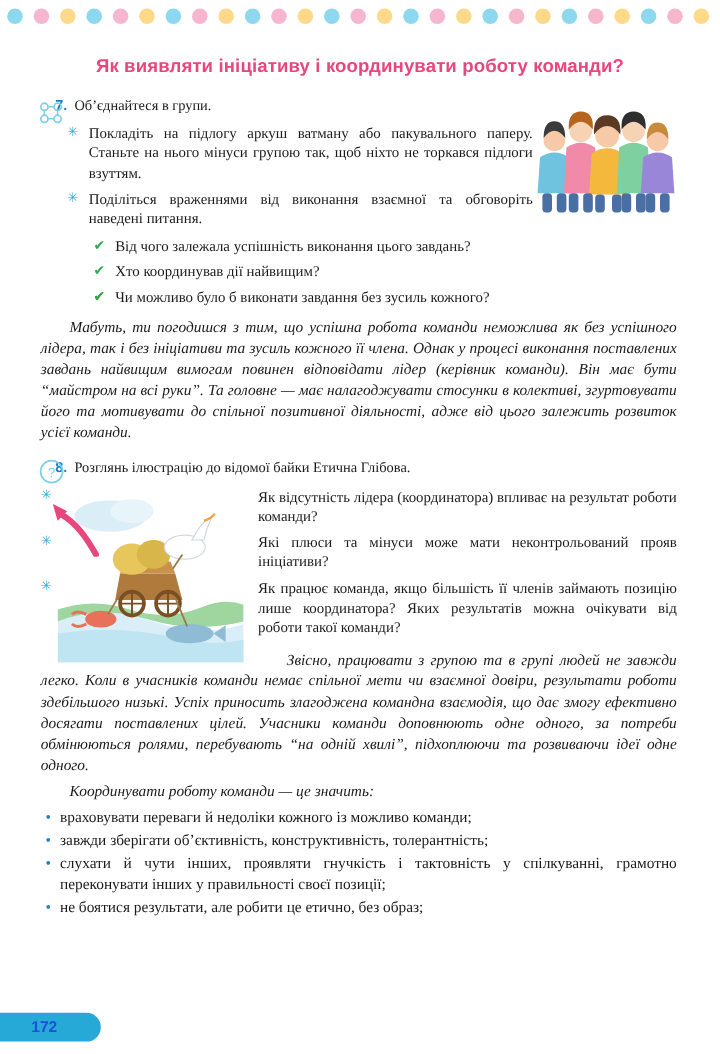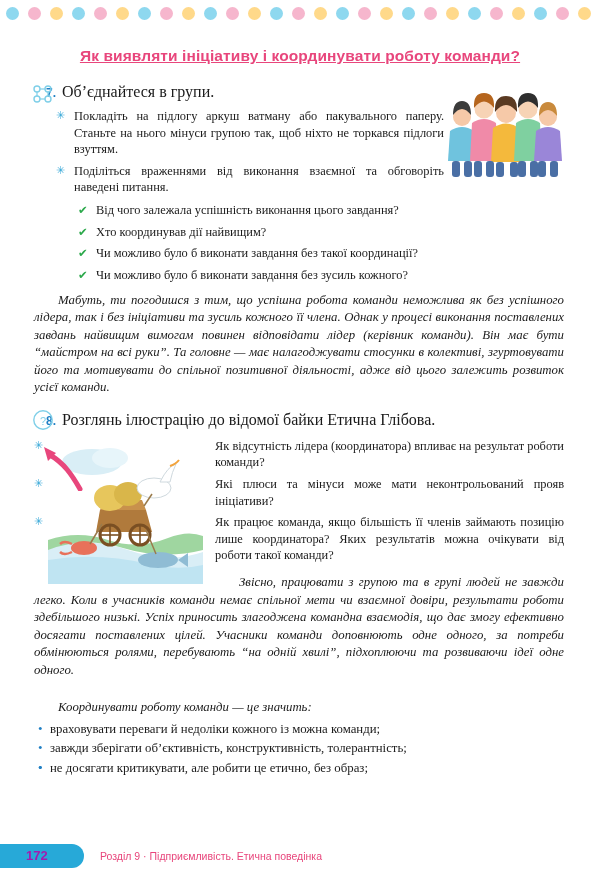--- a/index.html
+++ b/index.html
@@ -47,21 +47,20 @@
 
   h1.title {
     margin: 20px 60px 0 60px;
     text-align: center;
     font-size: 15.5px;
     line-height: 1.35;
     color: #e8467c;
     font-weight: bold;
     font-family: "Liberation Sans", sans-serif;
     letter-spacing: .1px;
-    text-decoration: underline;
   }
 
   .content {
     position: relative;
     margin: 0 36px 0 34px;
   }
 
   
   .task {
     position: relative;
@@ -76,21 +75,21 @@
     color: #1f7fc4;
     font-weight: bold;
     font-family: "Liberation Sans", sans-serif;
     font-size: 12px;
     width: 22px;
     flex: none;
     text-align: right;
     padding-right: 6px;
   }
   .task-text {
-    font-size: 16px;
+    font-size: 12px;
     line-height: 1.32;
   }
 
   ul.bullets {
     list-style: none;
     margin: 6px 0 0 0;
     padding: 0;
   }
   ul.bullets li {
     position: relative;
@@ -193,21 +192,21 @@
     bottom: 10px;
     width: 84px;
     height: 24px;
     background: #27a9d8;
     border-radius: 0 12px 12px 0;
   }
   .folio {
     position: absolute;
     left: 26px;
     bottom: 15px;
-    color: #a21caf;
+    color: #1d4ed8;
     font-family: "Liberation Sans", sans-serif;
     font-weight: bold;
     font-size: 13px;
   }
   .footer-text {
     position: absolute;
     left: 100px;
     bottom: 16px;
     font-family: "Liberation Sans", sans-serif;
     font-size: 10.5px;
@@ -323,29 +322,28 @@
         </li>
         <li style="width:370px;">
           <span class="mk">✳</span>
           <span>Поділіться враженнями від виконання взаємної та обговоріть наведені питання.</span>
         </li>
       </ul>
 
       <ul class="bullets check indent-2">
         <li>
           <span class="mk">✔</span>
-          <span>Від чого залежала успішність виконання цього завдання?</span>
+          <span>Від чого залежала успішність виконання цього завдань?</span>
         </li>
         <li>
           <span class="mk">✔</span>
           <span>Хто координував дії найвищим?</span>
         </li>
         <li>
           <span class="mk">✔</span>
-          <span>Чи можливо було б виконати завдання без такої координації?</span>
         </li>
         <li>
           <span class="mk">✔</span>
           <span>Чи можливо було б виконати завдання без зусиль кожного?</span>
         </li>
       </ul>
     </div>
 
     <p class="body">Мабуть, ти погодишся з тим, що успішна робота команди неможлива як без успішного лідера, так і без ініціативи та зусиль кожного її члена. Однак у процесі виконання поставлених завдань найвищим вимогам повинен відповідати лідер (керівник команди). Він має бути “майстром на всі руки”. Та головне — має налагоджувати стосунки в колективі, згуртовувати його та мотивувати до спільної позитивної діяльності, адже від цього залежить розвиток усієї команди.</p>
 
@@ -431,41 +429,41 @@
         <li>
           <span class="mk">✳</span>
           <span>Як працює команда, якщо більшість її членів займають позицію лише координатора? Яких результатів можна очікувати від роботи такої команди?</span>
         </li>
       </ul>
 
       <p class="body" style="margin-top:10px;">Звісно, працювати з групою та в групі людей не завжди легко. Коли в учасників команди немає спільної мети чи взаємної довіри, результати роботи здебільшого низькі. Успіх приносить злагоджена командна взаємодія, що дає змогу ефективно досягати поставлених цілей. Учасники команди доповнюють одне одного, за потреби обмінюються ролями, перебувають “на одній хвилі”, підхоплюючи та розвиваючи ідеї одне одного.</p>
       <div class="clear"></div>
     </div>
 
-    <p class="body" style="margin-top:20px;">Координувати роботу команди — це значить:</p>
+    <p class="body" style="margin-top:4px;">Координувати роботу команди — це значить:</p>
 
     <ul class="dots">
       <li>
         <span class="mk">•</span>
-        <span>враховувати переваги й недоліки кожного із можна команди;</span>
+        <span>враховувати переваги й недоліки кожного із можливо команди;</span>
       </li>
       <li>
         <span class="mk">•</span>
         <span>завжди зберігати об’єктивність, конструктивність, толерантність;</span>
       </li>
       <li>
         <span class="mk">•</span>
+        <span>слухати й чути інших, проявляти гнучкість і тактовність у спілкуванні, грамотно переконувати інших у правильності своєї позиції;</span>
       </li>
       <li>
         <span class="mk">•</span>
-        <span>не досягати критикувати, але робити це етично, без образ;</span>
+        <span>не боятися результати, але робити це етично, без образ;</span>
       </li>
     </ul>
 
   </div>
 
   <div class="footer">
     <div class="footer-bar"></div>
     <div class="folio">172</div>
-    <div class="footer-text">Розділ 9 · Підприємливість. Етична поведінка</div>
   </div>
 
 </div>
 
 </body></html>

